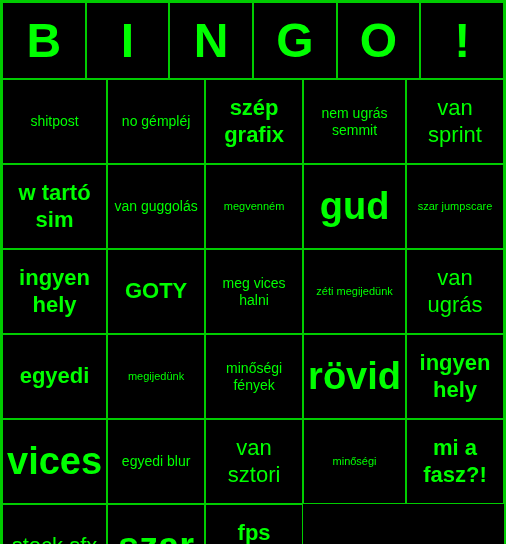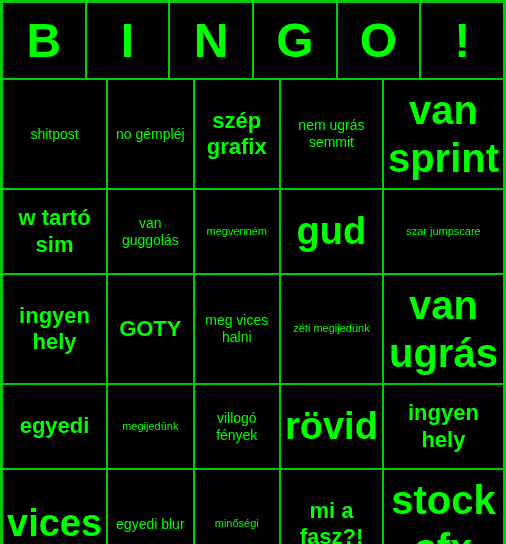--- a/index.html
+++ b/index.html
@@ -51,22 +51,22 @@
       font-size: 11px;
     }
     .size-medium {
       font-size: 14px;
     }
     .size-large {
       font-size: 22px;
       font-weight: bold;
     }
     .size-xlarge {
-      font-size: 40px;
-      font-weight: bold;
+      font-size: 22px;
+      font-weight: normal;
     }
     .size-xxlarge {
       font-size: 38px;
       font-weight: bold;
     }
   </style>
 </head>
 <body>
 
 <div class="bingo-card">
@@ -124,33 +124,36 @@
       <div class="bingo-cell">
         <span class="cell-text size-xlarge">van ugrás</span>
       </div>
       <div class="bingo-cell">
         <span class="cell-text size-large">egyedi</span>
       </div>
       <div class="bingo-cell">
         <span class="cell-text size-small">megijedünk</span>
       </div>
       <div class="bingo-cell">
-        <span class="cell-text size-medium">villogó fények</span>
+        <span class="cell-text size-medium">minőségi fények</span>
       </div>
       <div class="bingo-cell">
         <span class="cell-text size-xxlarge">rövid</span>
       </div>
       <div class="bingo-cell">
         <span class="cell-text size-large">ingyen hely</span>
       </div>
       <div class="bingo-cell">
         <span class="cell-text size-xxlarge">vices</span>
       </div>
       <div class="bingo-cell">
         <span class="cell-text size-medium">egyedi blur</span>
+      </div>
+      <div class="bingo-cell">
+        <span class="cell-text size-xlarge">van sztori</span>
       </div>
       <div class="bingo-cell">
         <span class="cell-text size-small">minőségi</span>
       </div>
       <div class="bingo-cell">
         <span class="cell-text size-large">mi a fasz?!</span>
       </div>
       <div class="bingo-cell">
         <span class="cell-text size-xlarge">stock sfx</span>
       </div>

